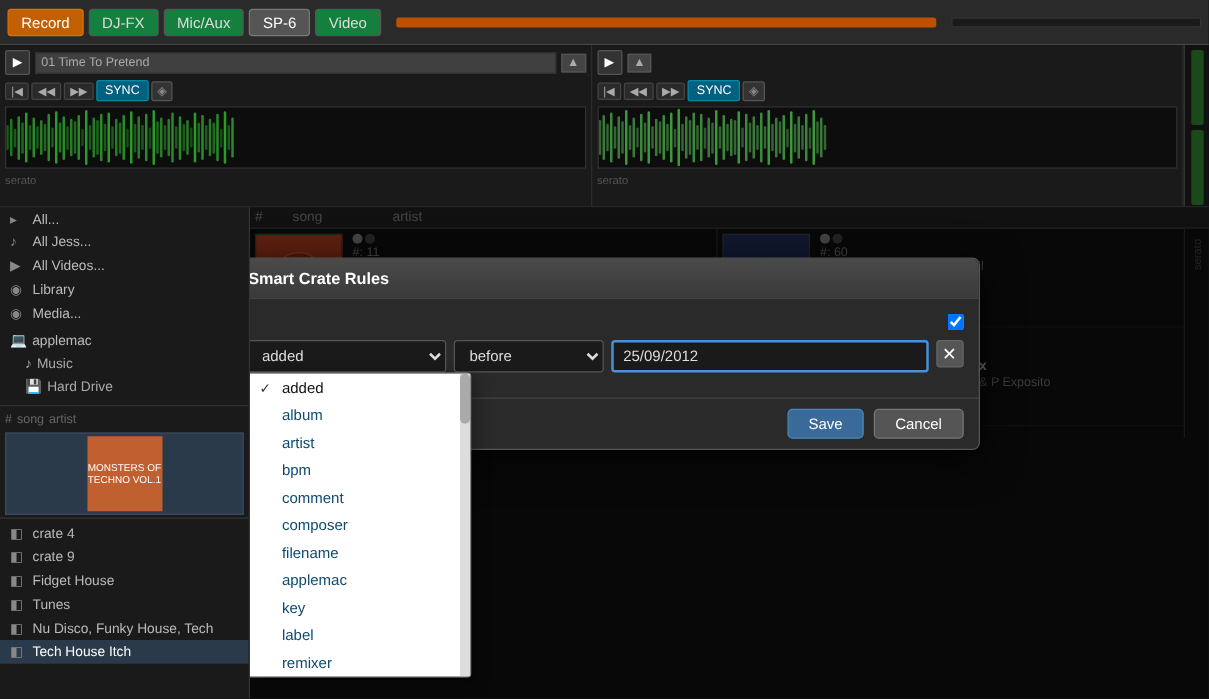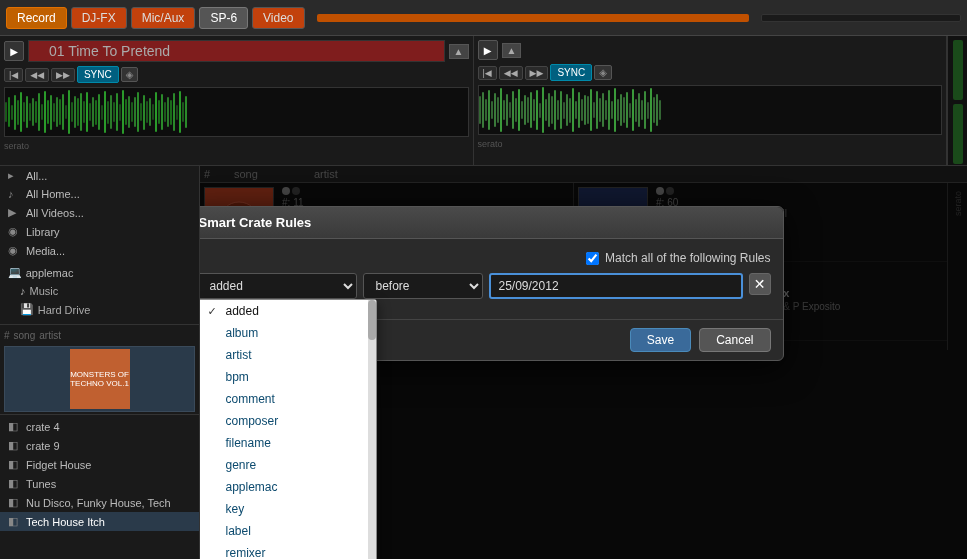--- a/index.html
+++ b/index.html
@@ -9,21 +9,21 @@
     .top-toolbar {
       display: flex;
       align-items: center;
       background: #2a2a2a;
       border-bottom: 1px solid #444;
       padding: 4px 6px;
       gap: 4px;
       height: 36px;
     }
     .toolbar-btn {
-      background: #c2410c;
+      background: #15803d;
       border: 1px solid #555;
       color: #ddd;
       padding: 3px 10px;
       border-radius: 3px;
       font-size: 12px;
       cursor: pointer;
     }
     .toolbar-btn.active {
       background: #555;
       border-color: #777;
@@ -59,25 +59,25 @@
       background: #333;
       border: 1px solid #555;
       border-radius: 2px;
       display: flex; align-items: center; justify-content: center;
       cursor: pointer;
       color: #fff;
       font-size: 10px;
     }
     .deck-title {
       flex: 1;
-      background: #7f1d1d;
+      background: #404040;
       border: 1px solid #333;
       color: #aaa;
-      padding: 2px 20px;
-      font-size: 14px;
+      padding: 2px 4px;
+      font-size: 10px;
       white-space: nowrap;
       overflow: hidden;
     }
     .deck-controls {
       display: flex;
       gap: 2px;
       align-items: center;
       margin-bottom: 4px;
     }
     .deck-ctrl-btn {
@@ -534,21 +534,21 @@
 
 <div class="main-area">
 
   <div class="sidebar">
     <div class="sidebar-item">
       <span class="sidebar-icon">▸</span>
       <span>All...</span>
     </div>
     <div class="sidebar-item">
       <span class="sidebar-icon">♪</span>
-      <span>All Home...</span>
+      <span>All Jess...</span>
     </div>
     <div class="sidebar-item">
       <span class="sidebar-icon">▶</span>
       <span>All Videos...</span>
     </div>
     <div class="sidebar-item">
       <span class="sidebar-icon">◉</span>
       <span>Library</span>
     </div>
     <div class="sidebar-item">
@@ -721,21 +721,20 @@
     </div>
 
     <div class="modal-overlay">
       <div class="modal">
         <div class="modal-header">
           <span>Smart Crate Rules</span>
         </div>
         <div class="modal-body">
           <div class="match-all-row">
             <input type="checkbox" checked="" style="">
-            <span>Match all of the following Rules</span>
           </div>
 
           <div class="modal-rule-row" style="position:relative; align-items:flex-start;">
 
             <div style="position:relative; min-width:160px;">
               <select class="rule-select" style="width:160px;">
                 <option>added</option>
               </select>
               
               <div class="dropdown-list" style="top:26px; left:0;">
@@ -763,24 +762,20 @@
                   <div class="dropdown-item">
                     <span class="dropdown-check"></span>
                     <span>composer</span>
                   </div>
                   <div class="dropdown-item">
                     <span class="dropdown-check"></span>
                     <span>filename</span>
                   </div>
                   <div class="dropdown-item">
                     <span class="dropdown-check"></span>
-                    <span>genre</span>
-                  </div>
-                  <div class="dropdown-item">
-                    <span class="dropdown-check"></span>
                     <span>applemac</span>
                   </div>
                   <div class="dropdown-item">
                     <span class="dropdown-check"></span>
                     <span>key</span>
                   </div>
                   <div class="dropdown-item">
                     <span class="dropdown-check"></span>
                     <span>label</span>
                   </div>

